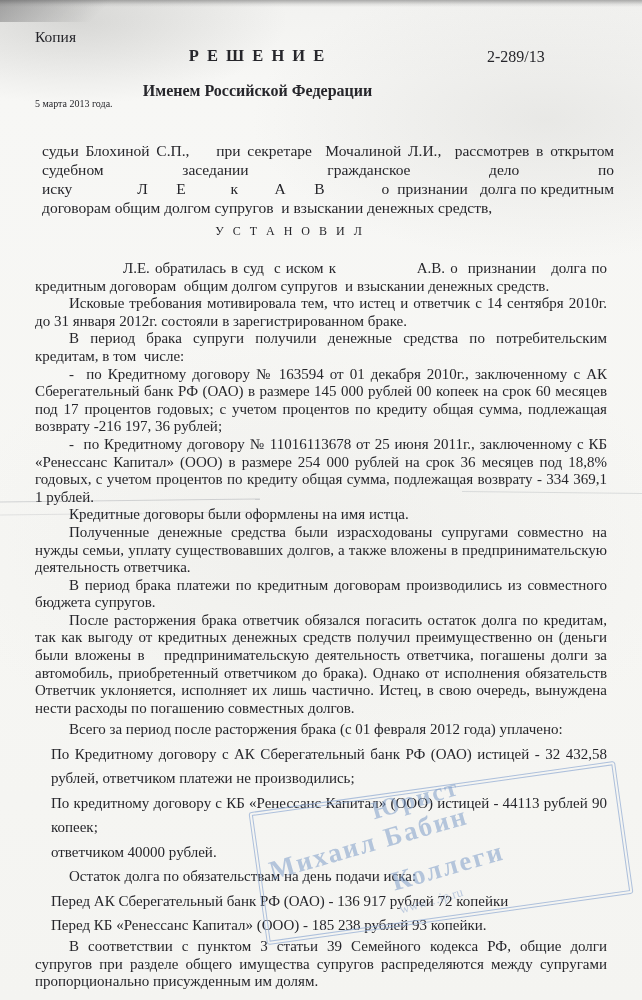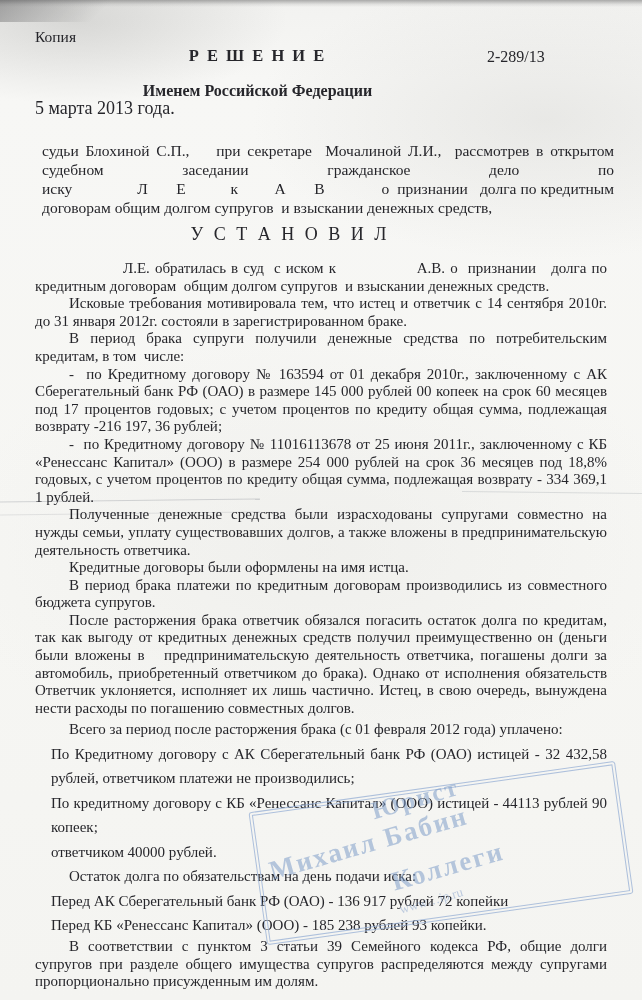--- a/index.html
+++ b/index.html
@@ -38,30 +38,30 @@
   }
 
   .copy-label { position: absolute; top: 28px; left: 35px; font-size: 15.5px; }
 
   .title-block { position: absolute; top: 46px; left: 35px; width: 445px; text-align: center; font-weight: bold; }
   .title { font-size: 16.5px; letter-spacing: 2px; }
   .subtitle { font-size: 16px; margin-top: 16px; }
 
   .case-number { position: absolute; top: 48px; left: 487px; font-size: 16px; }
 
-  .date-line { position: absolute; top: 98px; left: 35px; font-size: 18px; }
+  .date-line { position: absolute; top: 98px; left: 35px; font-size: 10px; }
 
   .intro {
     position: absolute; top: 134px; left: 35px; width: 572px;
     font-size: 15.5px; line-height: 19px; text-align: justify; margin: 7px;
   }
 
   .section-heading {
     position: absolute; top: 224px; left: 35px; width: 510px;
-    text-align: center; font-size: 18px; letter-spacing: 3px;
+    text-align: center; font-size: 12px; letter-spacing: 3px;
   }
 
   .body-block {
     position: absolute; top: 260px; left: 35px; width: 572px;
   }
   .para {
     margin: 0; font-size: 15px; line-height: 17.6px;
     text-align: justify; text-indent: 34px;
   }
   .para.first { text-indent: 88px; }
@@ -109,22 +109,22 @@
 <p class="intro">судьи Блохиной С.П.,&nbsp;&nbsp;&nbsp;&nbsp;при секретаре&nbsp;&nbsp;Мочалиной Л.И.,&nbsp;&nbsp;рассмотрев в открытом судебном заседании гражданское дело по иску&nbsp;&nbsp;&nbsp;&nbsp;&nbsp;&nbsp;&nbsp;&nbsp;&nbsp;&nbsp;&nbsp;&nbsp;&nbsp;&nbsp;&nbsp;&nbsp;Л&nbsp;&nbsp;&nbsp;&nbsp;&nbsp;&nbsp;&nbsp;Е&nbsp;&nbsp;&nbsp;&nbsp;&nbsp;&nbsp;&nbsp;&nbsp;&nbsp;&nbsp;&nbsp;к&nbsp;&nbsp;&nbsp;&nbsp;&nbsp;&nbsp;&nbsp;&nbsp;&nbsp;А&nbsp;&nbsp;&nbsp;&nbsp;&nbsp;&nbsp;&nbsp;В&nbsp;&nbsp;&nbsp;&nbsp;&nbsp;&nbsp;&nbsp;&nbsp;&nbsp;&nbsp;&nbsp;&nbsp;&nbsp;&nbsp;о&nbsp;&nbsp;признании&nbsp;&nbsp;&nbsp;долга по кредитным договорам общим долгом супругов&nbsp; и взыскании денежных средств,</p>
 
 <div class="section-heading">У С Т А Н О В И Л</div>
 
 <div class="body-block" id="paragraphs">
     <p class="para first">Л.Е. обратилась в суд&nbsp; с иском к&nbsp;&nbsp;&nbsp;&nbsp;&nbsp;&nbsp;&nbsp;&nbsp;&nbsp;&nbsp;&nbsp;&nbsp;&nbsp;&nbsp;&nbsp;&nbsp;А.В.&nbsp;о&nbsp;&nbsp;признании&nbsp;&nbsp;&nbsp;долга&nbsp;по кредитным договорам&nbsp; общим долгом супругов&nbsp; и взыскании денежных средств.</p>
     <p class="para indent">Исковые требования мотивировала тем, что истец и ответчик с 14 сентября 2010г. до 31 января 2012г. состояли в зарегистрированном браке.</p>
     <p class="para indent">В период брака супруги получили денежные средства по потребительским кредитам, в том&nbsp; числе:</p>
     <p class="para indent">-&nbsp; по Кредитному договору № 163594 от 01 декабря 2010г., заключенному с АК Сберегательный банк РФ (ОАО) в размере 145 000 рублей 00 копеек на срок 60 месяцев под 17 процентов годовых; с учетом процентов по кредиту общая сумма, подлежащая возврату -216 197, 36 рублей;</p>
     <p class="para indent">-&nbsp; по Кредитному договору № 11016113678 от 25 июня 2011г., заключенному с КБ «Ренессанс Капитал» (ООО) в размере 254 000 рублей на срок 36 месяцев под 18,8% годовых, с учетом процентов по кредиту общая сумма, подлежащая возврату - 334 369,1 1 рублей.</p>
+    <p class="para indent">Кредитные договоры были оформлены на имя истца.</p>
     <p class="para indent">Полученные денежные средства были израсходованы супругами совместно на нужды семьи, уплату существовавших долгов, а также вложены в предпринимательскую деятельность ответчика.</p>
-    <p class="para indent">Кредитные договоры были оформлены на имя истца.</p>
     <p class="para indent">В период брака платежи по кредитным договорам производились из совместного бюджета супругов.</p>
     <p class="para indent">После расторжения брака ответчик обязался погасить остаток долга по кредитам, так как выгоду от кредитных денежных средств получил преимущественно он (деньги были вложены в&nbsp;&nbsp; предпринимательскую деятельность ответчика, погашены долги за автомобиль, приобретенный ответчиком до брака). Однако от исполнения обязательств Ответчик уклоняется, исполняет их лишь частично. Истец, в свою очередь, вынуждена нести расходы по погашению совместных долгов.</p>
     <p class="para indent wide">Всего за период после расторжения брака (с 01 февраля 2012 года) уплачено:</p>
     <p class="para flush wide">По Кредитному договору с АК Сберегательный банк РФ (ОАО) истицей - 32 432,58 рублей, ответчиком платежи не производились;</p>
     <p class="para flush wide">По кредитному договору с КБ «Ренессанс Капитал» (ООО) истицей - 44113 рублей 90 копеек;</p>
     <p class="para flush wide">ответчиком 40000 рублей.</p>
     <p class="para indent wide">Остаток долга по обязательствам на день подачи иска:</p>
     <p class="para flush wide">Перед АК Сберегательный банк РФ (ОАО) - 136 917 рублей 72 копейки</p>
     <p class="para flush wide">Перед КБ «Ренессанс Капитал» (ООО) - 185 238 рублей 93 копейки.</p>
     <p class="para indent">В соответствии с пунктом 3 статьи 39 Семейного кодекса РФ, общие долги супругов при разделе общего имущества супругов распределяются между супругами пропорционально присужденным им долям.</p>

